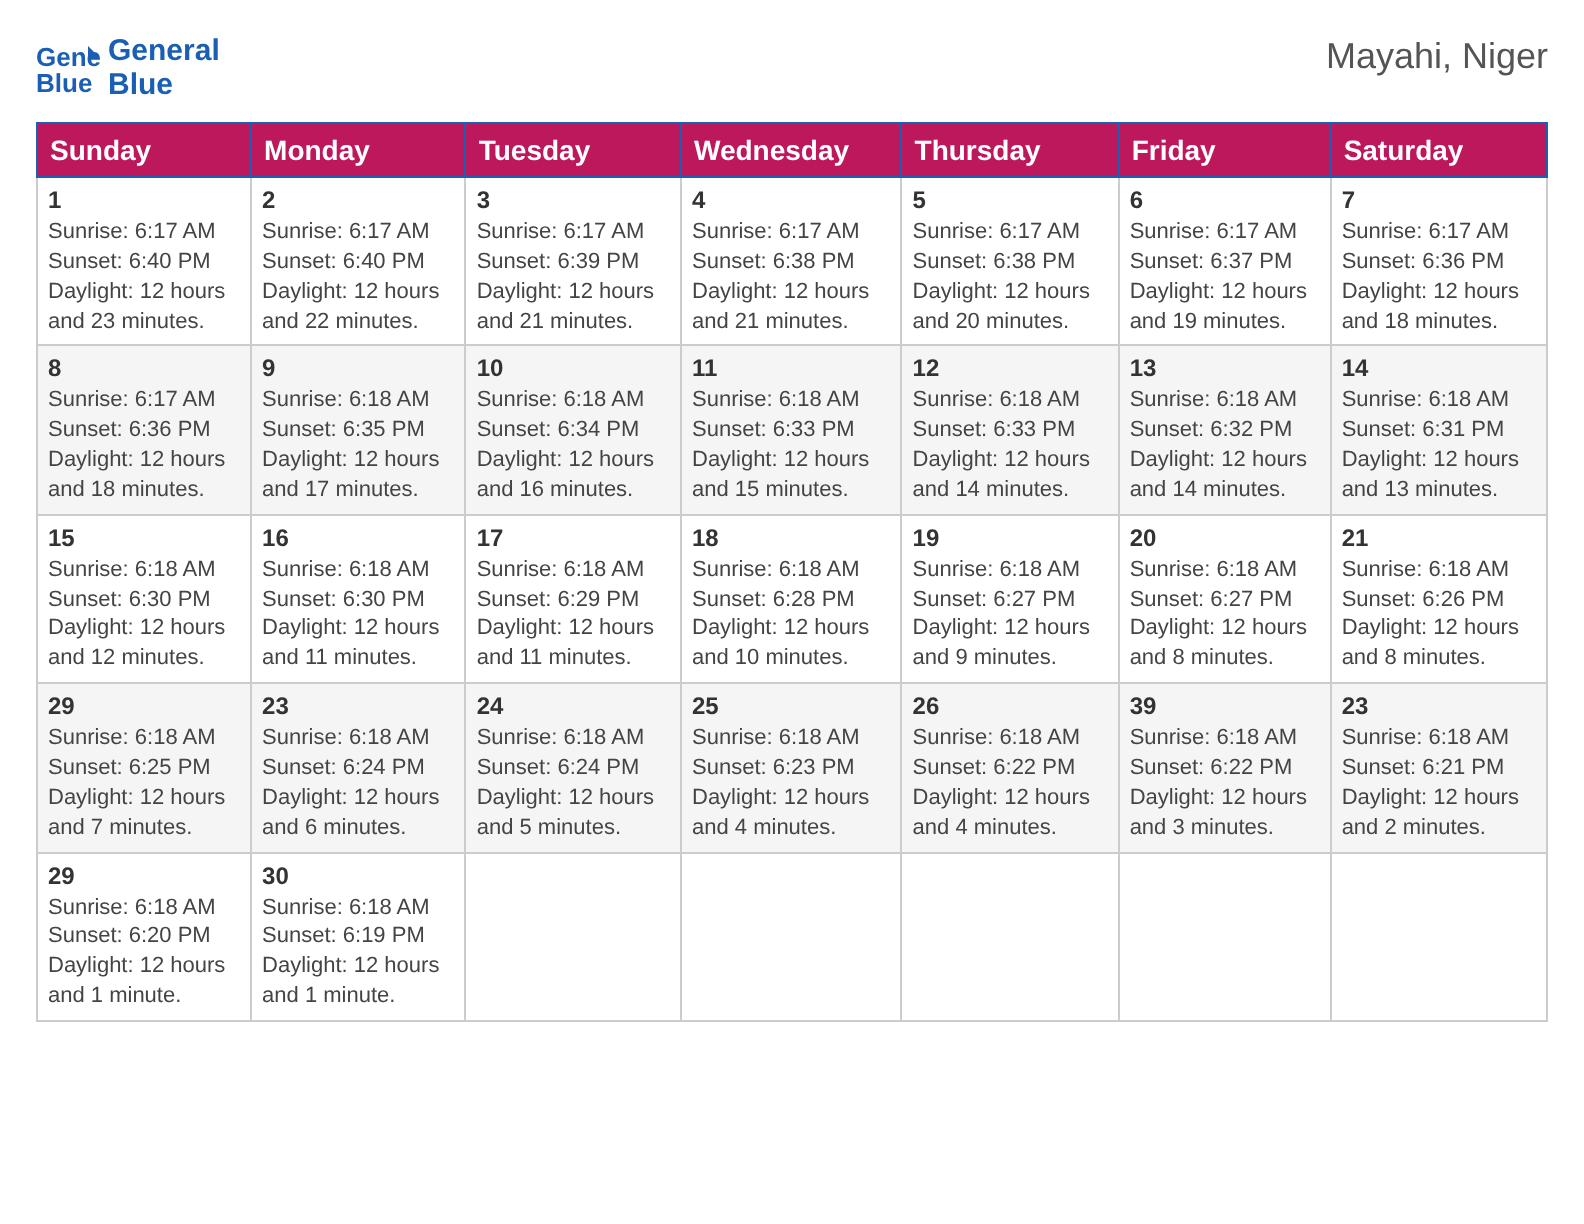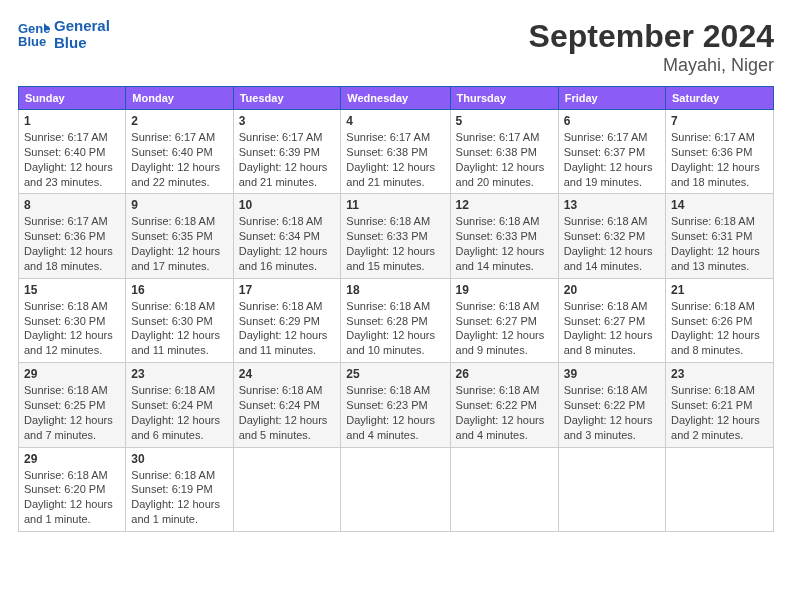--- a/index.html
+++ b/index.html
@@ -41,25 +41,25 @@
     .location {
       font-size: 18px;
       color: #555;
     }
     .calendar-table {
       width: 100%;
       border-collapse: collapse;
       font-size: 9.5px;
     }
     .calendar-table th {
-      background-color: #8b5cf6;
+      background-color: #be185d;
       color: #fff;
       text-align: left;
       padding: 5px 6px;
-      font-size: 11px;
+      font-size: 14px;
       font-weight: bold;
       border: 1px solid #1a5fb4;
     }
     .calendar-table td {
       border: 1px solid #ccc;
       vertical-align: top;
       padding: 4px 5px;
       width: 113px;
       height: 80px;
       background: #fff;
@@ -96,21 +96,20 @@
         <text x="0" y="14" font-size="13" font-weight="bold" fill="#1a5fb4">General</text>
         <text x="0" y="27" font-size="13" font-weight="bold" fill="#1a5fb4">Blue</text>
         <polygon points="26,4 32,10 26,10" fill="#1a5fb4"></polygon>
       </svg>
       <div>
         <div style="font-size:15px;font-weight:bold;color:#1a5fb4;line-height:1.1;">General</div>
         <div style="font-size:15px;font-weight:bold;color:#1a5fb4;line-height:1.1;">Blue</div>
       </div>
     </div>
     <div class="title-block">
-      <div class="month-title">September 2024</div>
       <div class="location">Mayahi, Niger</div>
     </div>
   </div>
 
   <table class="calendar-table">
     <thead>
       <tr id="header-row">
       <th>Sunday</th>
           <th>Monday</th>
           <th>Tuesday</th>

